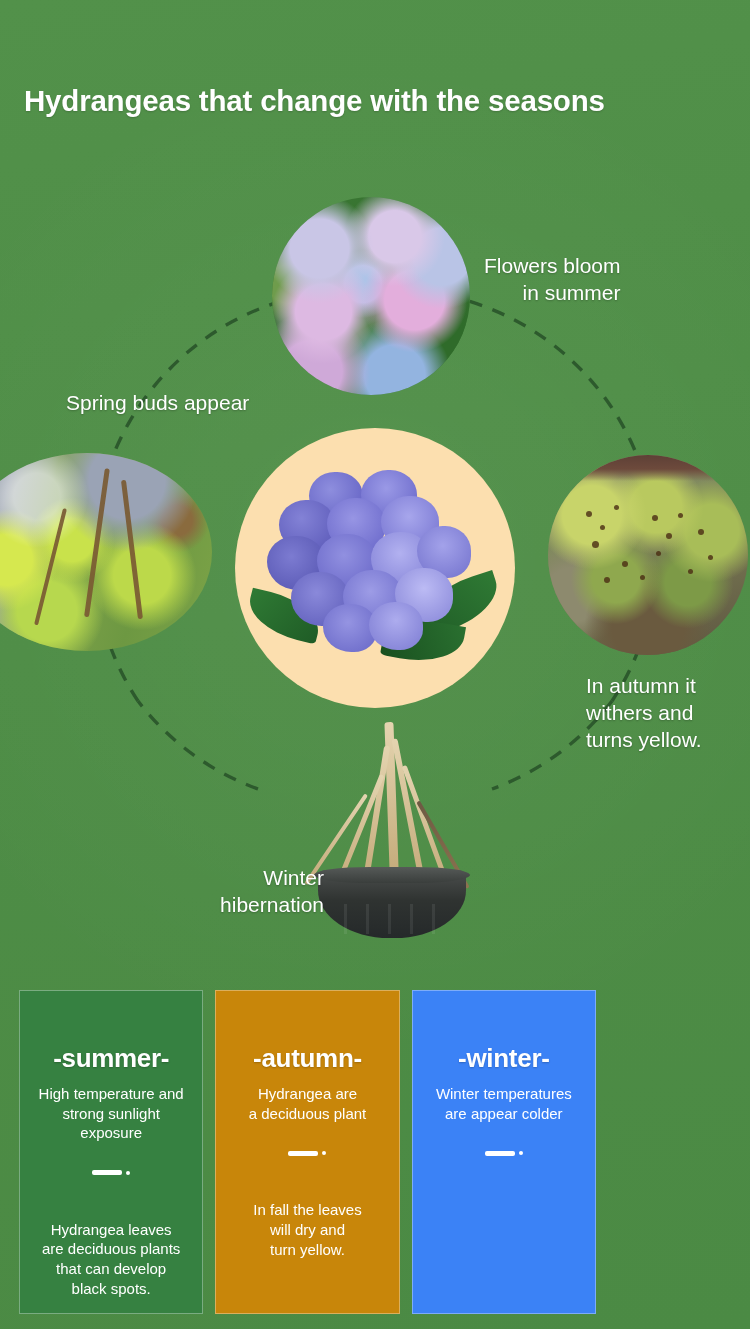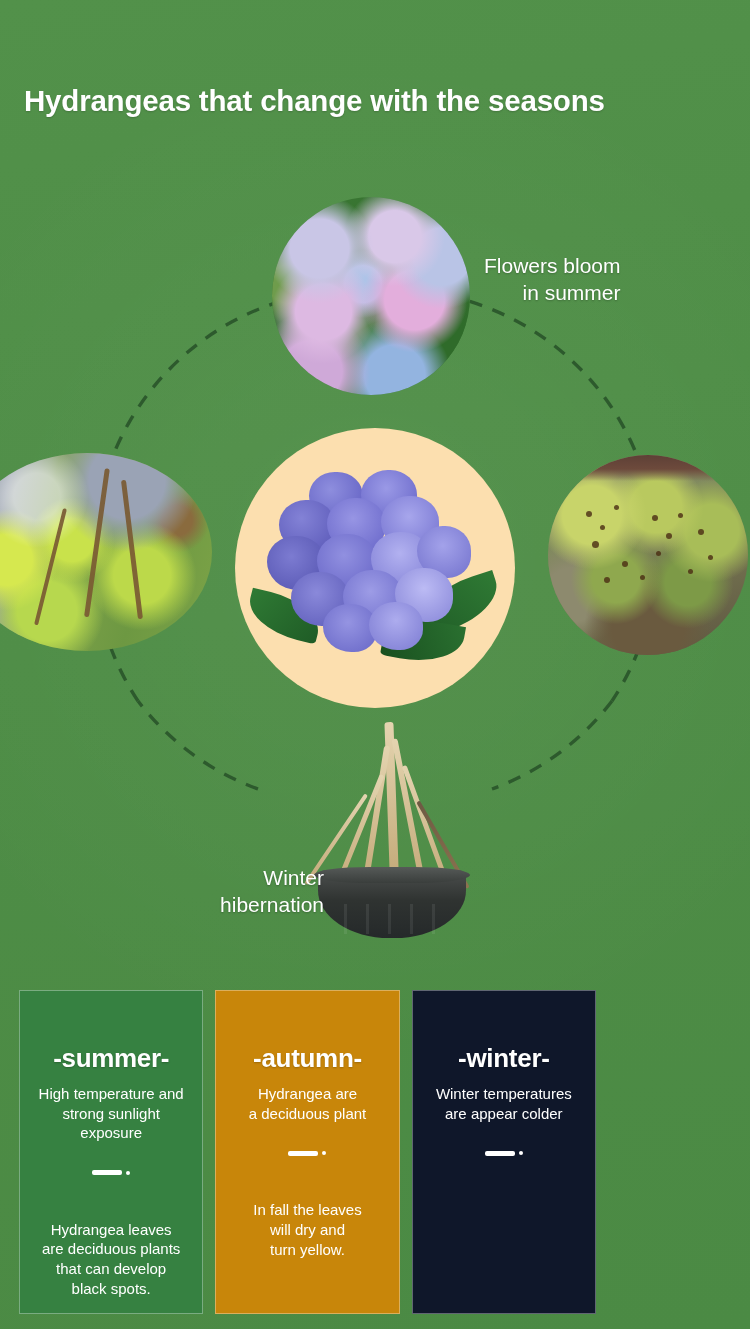--- a/index.html
+++ b/index.html
@@ -234,20 +234,24 @@
       <div class="pot-rib" style="left:26px;"></div>
       <div class="pot-rib" style="left:48px;"></div>
       <div class="pot-rib" style="left:70px;"></div>
       <div class="pot-rib" style="left:92px;"></div>
       <div class="pot-rib" style="left:114px;"></div>
     </div>
   </div>
 
   <div class="lbl lbl-summer">Flowers bloom
 in summer</div>
+  <div class="lbl lbl-spring">Spring buds appear</div>
+  <div class="lbl lbl-autumn">In autumn it
+withers and
+turns yellow.</div>
   <div class="lbl lbl-winter">Winter
 hibernation</div>
 </div>
 
 <div class="cards">
 
   <div class="card" style="background:#368141;">
     <div class="card-head">-summer-</div>
     <div class="card-sub">High temperature and
 strong sunlight exposure</div>
@@ -267,21 +271,21 @@
 a deciduous plant</div>
     <div class="divider">
       <span class="dash"></span>
       <span class="dot"></span>
     </div>
     <div class="card-body">In fall the leaves
 will dry and
 turn yellow.</div>
   </div>
 
-  <div class="card" style="background:#0f172a;">
+  <div class="card" style="background:#3b82f6;">
     <div class="card-head">-winter-</div>
     <div class="card-sub">Winter temperatures
 are appear colder</div>
     <div class="divider">
       <span class="dash"></span>
       <span class="dot"></span>
     </div>
   </div>
 
 </div>

